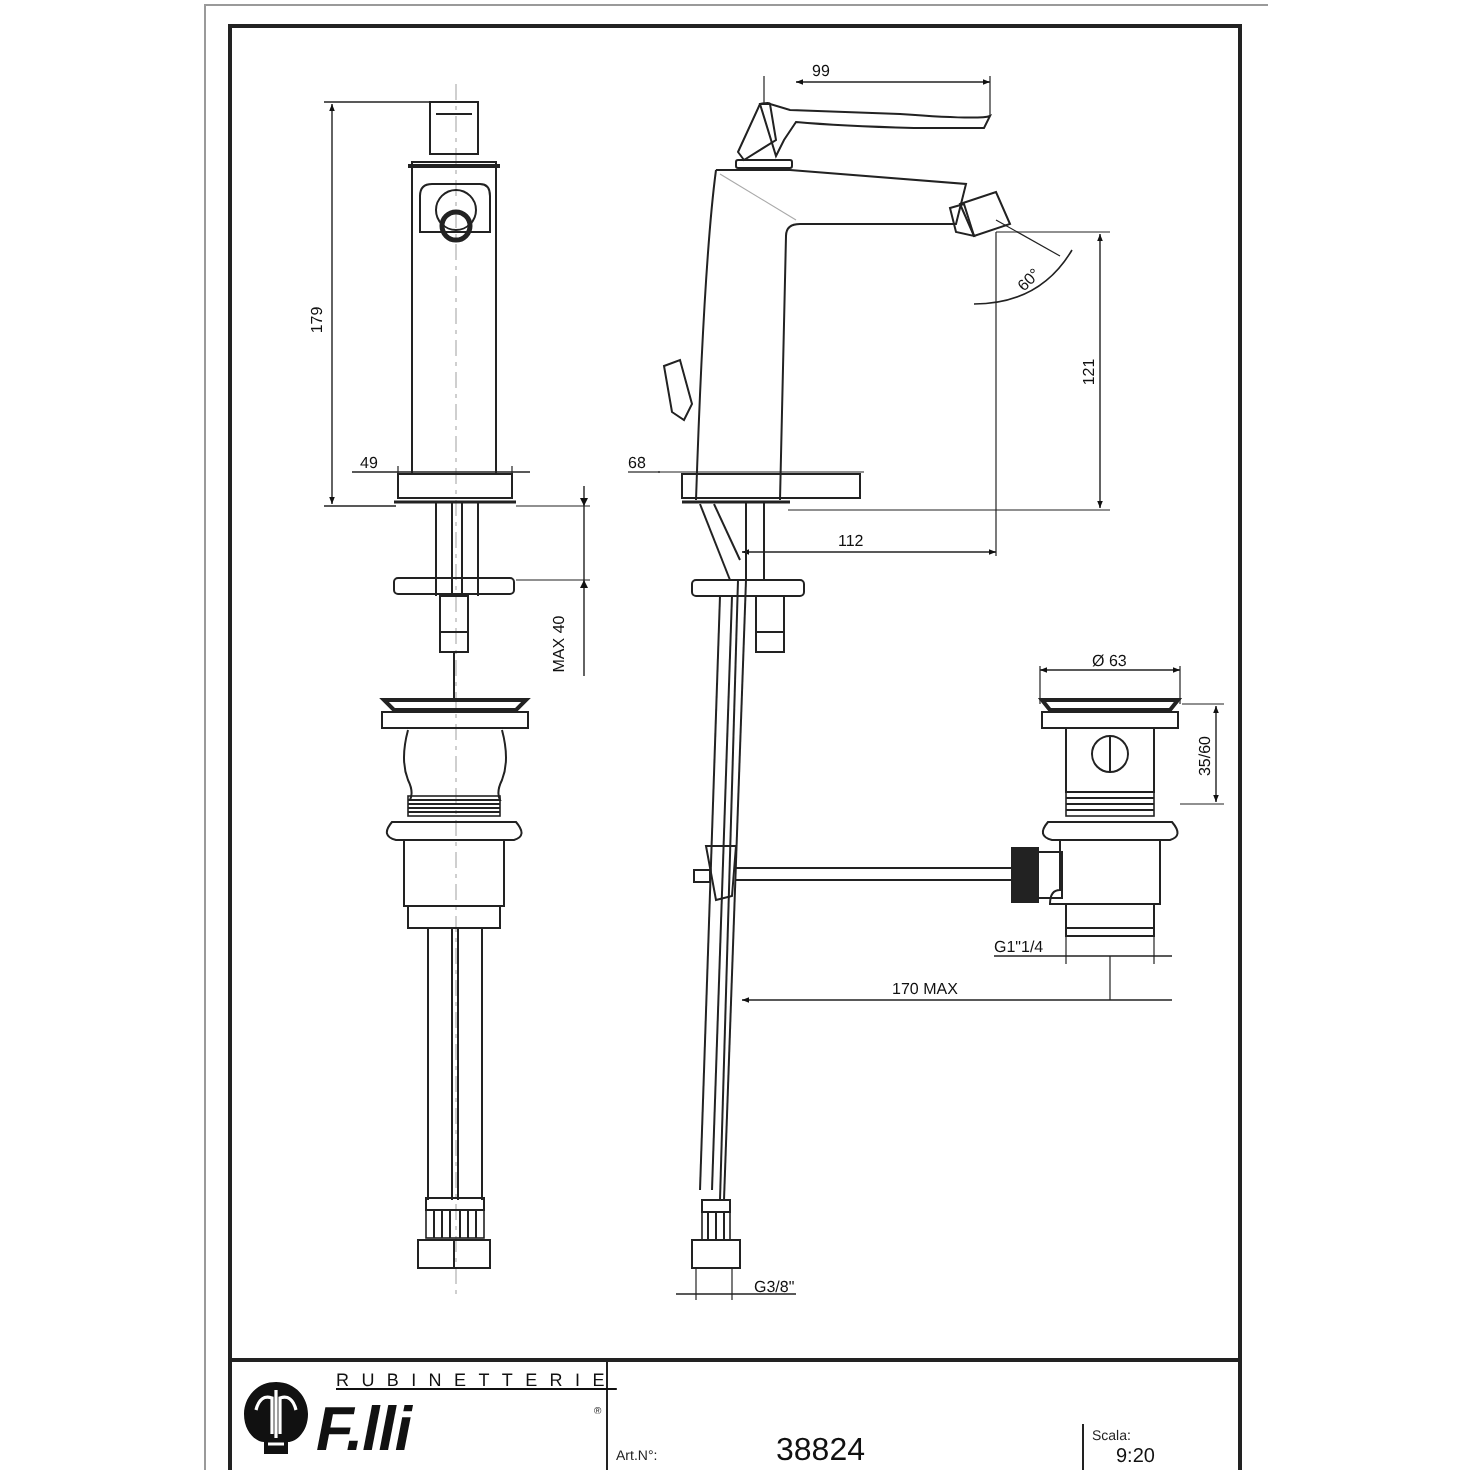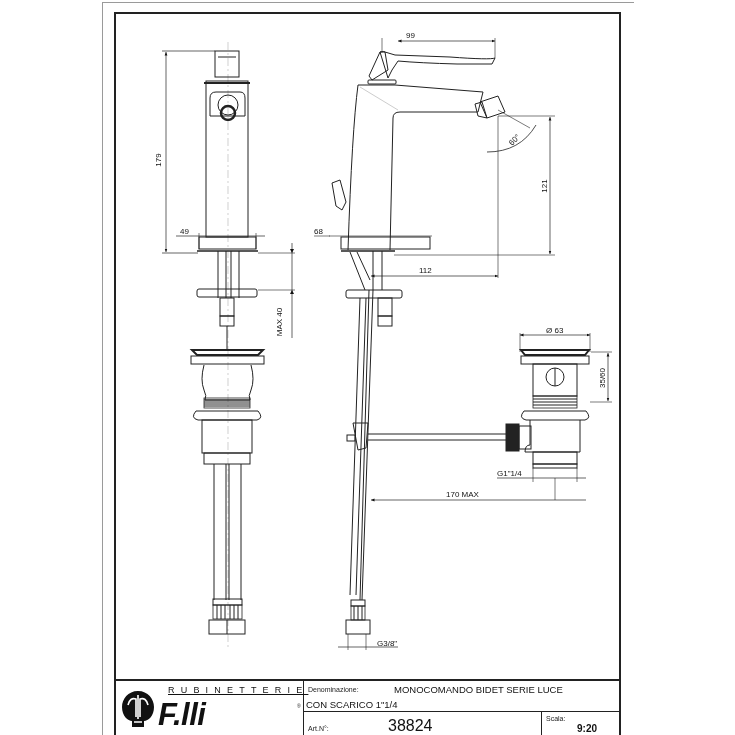--- a/index.html
+++ b/index.html
@@ -17,21 +17,21 @@
   .tb-right { position:absolute; left:190px; top:0; width:317px; height:60px; }
   .tb-row1 { position:absolute; left:0; top:0; width:317px; height:30px; border-bottom:1px solid #222; }
   .lbl-small { font-size:7px; color:#222; position:absolute; }
   .tb-denom-label { left:4px; top:5px; }
   .tb-denom-value { position:absolute; left:90px; top:3px; font-size:9.5px; color:#111; }
   .tb-denom-line2 { position:absolute; left:2px; top:18px; font-size:9.5px; color:#111; }
   .tb-art-label { left:4px; top:44px; }
   .tb-art-value { position:absolute; left:84px; top:36px; font-size:16px; color:#111; }
   .tb-scala { position:absolute; left:237px; top:31px; width:80px; height:29px; border-left:1px solid #222; }
   .tb-scala-label { left:4px; top:3px; }
-  .tb-scala-value { position:absolute; left:35px; top:11px; font-size:10px; color:#111;font-weight:bold; }
+  .tb-scala-value { position:absolute; left:16px; top:11px; font-size:10px; color:#111; }
   .dim { font-size:8px; fill:#111; font-family:"Liberation Sans", sans-serif; }
 </style>
 </head>
 <body>
 
 <div class="sheet">
   <div class="frame-outer"></div>
   <div class="frame-inner"></div>
 
   <svg class="drawing" width="735" height="735" viewBox="0 0 735 735">
@@ -223,25 +223,20 @@
     <div class="tb-logo">
       <svg width="36" height="40" viewBox="0 0 36 40">
         <path d="M18 2 C8 2 2 10 2 18 C2 27 8 32 12 32 L12 38 L24 38 L24 32 C28 32 34 27 34 18 C34 10 28 2 18 2 Z" fill="#111"></path>
         <path d="M8 16 Q10 8 16 10 L16 28 M28 16 Q26 8 20 10 L20 28 M18 6 L18 30 M14 33 L22 33" stroke="#fff" stroke-width="1.6" fill="none"></path>
       </svg>
       <span class="brand-top">RUBINETTERIE</span>
       <span class="brand-main">F.lli Frattini</span>
       <span class="reg">®</span>
     </div>
     <div class="tb-right">
-      <div class="tb-row1">
-        <span class="lbl-small tb-denom-label">Denominazione:</span>
-        <span class="tb-denom-value">MONOCOMANDO BIDET SERIE LUCE</span>
-        <span class="tb-denom-line2">CON SCARICO 1"1/4</span>
-      </div>
       <span class="lbl-small tb-art-label">Art.N°:</span>
       <span class="tb-art-value">38824</span>
       <div class="tb-scala">
         <span class="lbl-small tb-scala-label">Scala:</span>
         <span class="tb-scala-value">9:20</span>
       </div>
     </div>
   </div>
 </div>
 

